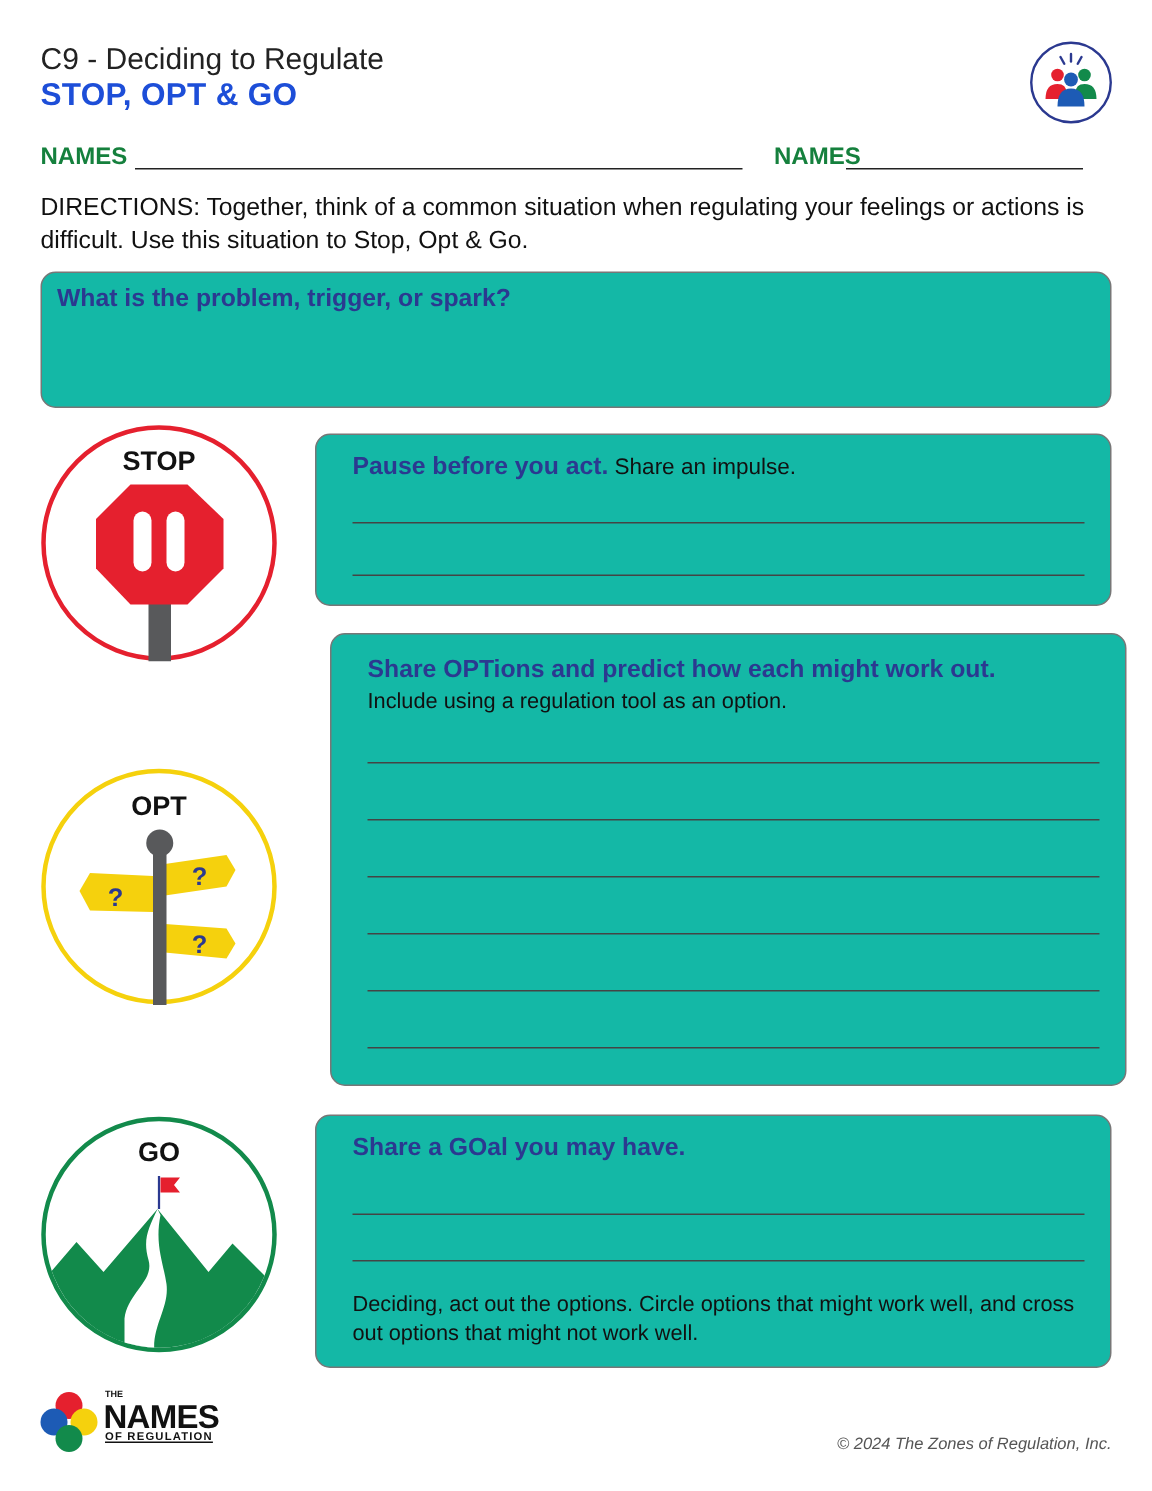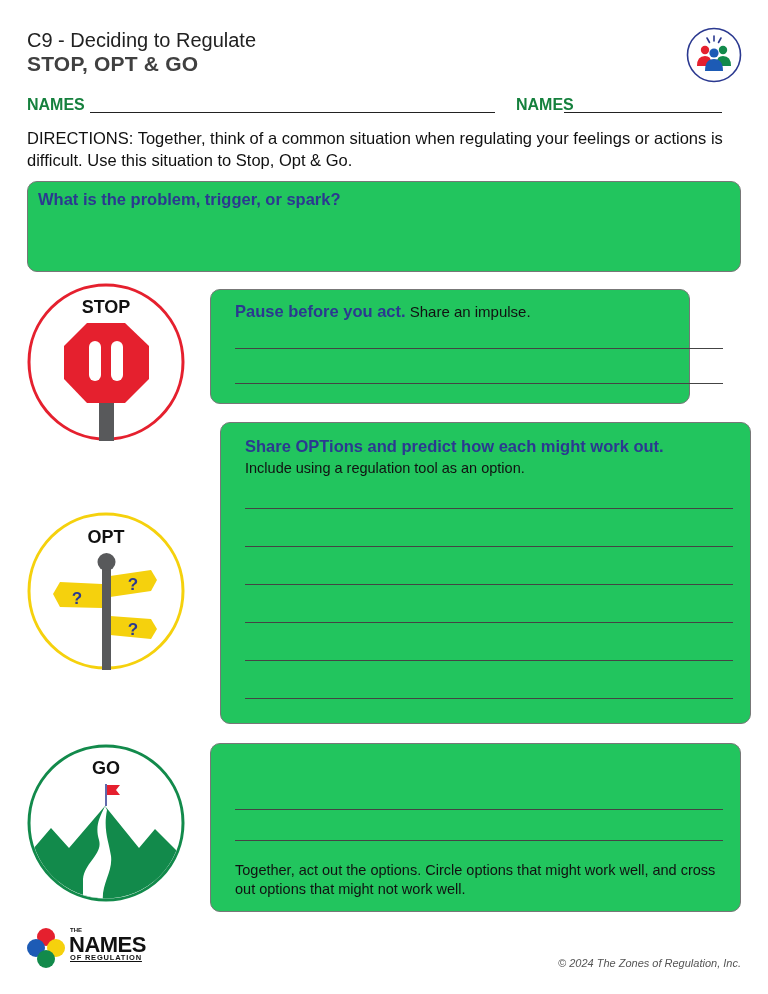--- a/index.html
+++ b/index.html
@@ -2,38 +2,38 @@
 <html><head>
 <meta charset="utf-8">
 <style>
   * { box-sizing: border-box; margin: 0; padding: 0; }
   html, body { width: 768px; height: 994px; background: #ffffff; overflow: hidden; }
   body { position: relative; font-family: "Liberation Sans", "DejaVu Sans", sans-serif; color: #111; }
 
   .abs { position: absolute; }
 
   .subtitle { left: 27px; top: 29px; font-size: 20px; color: #222; }
-  .title { left: 27px; top: 52px; font-size: 21px; font-weight: bold; color: #404040; letter-spacing: 0.2px; }
+  .title { left: 27px; top: 52px; font-size: 21px; font-weight: bold; color: #1d4ed8; letter-spacing: 0.2px; }
 
   .badge { left: 686px; top: 27px; width: 56px; height: 56px; }
 
   .label-row { top: 96px; font-size: 16px; font-weight: bold; color: #15803d; }
   .names-label { left: 27px; }
   .names-line { left: 90px; top: 112px; width: 405px; border-bottom: 1.5px solid #222; }
   .date-label { left: 516px; }
   .date-line { left: 564px; top: 112px; width: 158px; border-bottom: 1.5px solid #222; }
 
   .directions { left: 27px; top: 127px; width: 720px; font-size: 16.5px; line-height: 22px; color: #111; }
   .directions b { font-weight: normal; }
 
-  .box { border: 1.5px solid #777; border-radius: 10px; background: #22c55e; }
+  .box { border: 1.5px solid #777; border-radius: 10px; background: #14b8a6; }
   .problem-box { left: 27px; top: 181px; width: 714px; height: 91px; }
   .problem-q { left: 10px; top: 8px; font-size: 16.5px; font-weight: bold; color: #2b3990; }
 
-  .stop-box { left: 210px; top: 289px; width: 480px; height: 115px; }
+  .stop-box { left: 210px; top: 289px; width: 531px; height: 115px; }
   .opt-box { left: 220px; top: 422px; width: 531px; height: 302px; }
   .go-box { left: 210px; top: 743px; width: 531px; height: 169px; }
 
   .prompt { position: absolute; left: 24px; font-size: 16.5px; font-weight: bold; color: #2b3990; white-space: nowrap; }
   .prompt .plain { font-weight: normal; color: #111; font-size: 15px; }
   .subprompt { position: absolute; left: 24px; font-size: 14.5px; color: #111; }
   .wline { position: absolute; left: 24px; width: 488px; border-bottom: 1.3px solid #444; }
   .note { position: absolute; left: 24px; width: 495px; font-size: 14.5px; line-height: 19px; color: #111; }
 
   .icon-circle { width: 158px; height: 158px; }
@@ -127,23 +127,24 @@
   <text x="79" y="30" text-anchor="middle" font-family="Liberation Sans, sans-serif" font-weight="bold" font-size="18" fill="#111">GO</text>
   <g clip-path="url(#goclip)">
     <polygon points="0,158 0,112 24,84 42,104 78,62 112,104 128,85 158,115 158,158" fill="#128a4b"></polygon>
     <path d="M78,62 C72,75 68,82 72,96 C76,110 58,118 56,135 L56,158 L76,158 C74,140 86,128 84,112 C82,98 76,86 80,66 Z" fill="#fff"></path>
   </g>
   <line x1="79" y1="40" x2="79" y2="62" stroke="#2b3990" stroke-width="1.5"></line>
   <polygon points="80,41 93,41 89,46 93,51 80,51" fill="#e5202e"></polygon>
 </svg>
 
 <div class="abs box go-box">
+  <div class="prompt" style="top:12px;">Share a GOal you may have.</div>
   <div class="wline" style="top:65px;"></div>
   <div class="wline" style="top:96px;"></div>
-  <div class="note" style="top:117px;">Together, act out the options. Circle options that might work well, and cross out options that might not work well.</div>
+  <div class="note" style="top:117px;">Deciding, act out the options. Circle options that might work well, and cross out options that might not work well.</div>
 </div>
 
 <div class="abs footer-logo">
   <svg width="42" height="42" viewBox="0 0 42 42" style="position:absolute;left:0;top:0;">
     <circle cx="21" cy="10" r="9" fill="#e5202e"></circle>
     <circle cx="31" cy="21" r="9" fill="#f5d10d"></circle>
     <circle cx="11" cy="21" r="9" fill="#1d5bb5"></circle>
     <circle cx="21" cy="32" r="9" fill="#128a4b"></circle>
   </svg>
   <div style="position:absolute;left:45px;top:0px;font-size:6px;font-weight:bold;color:#111;">THE</div>

